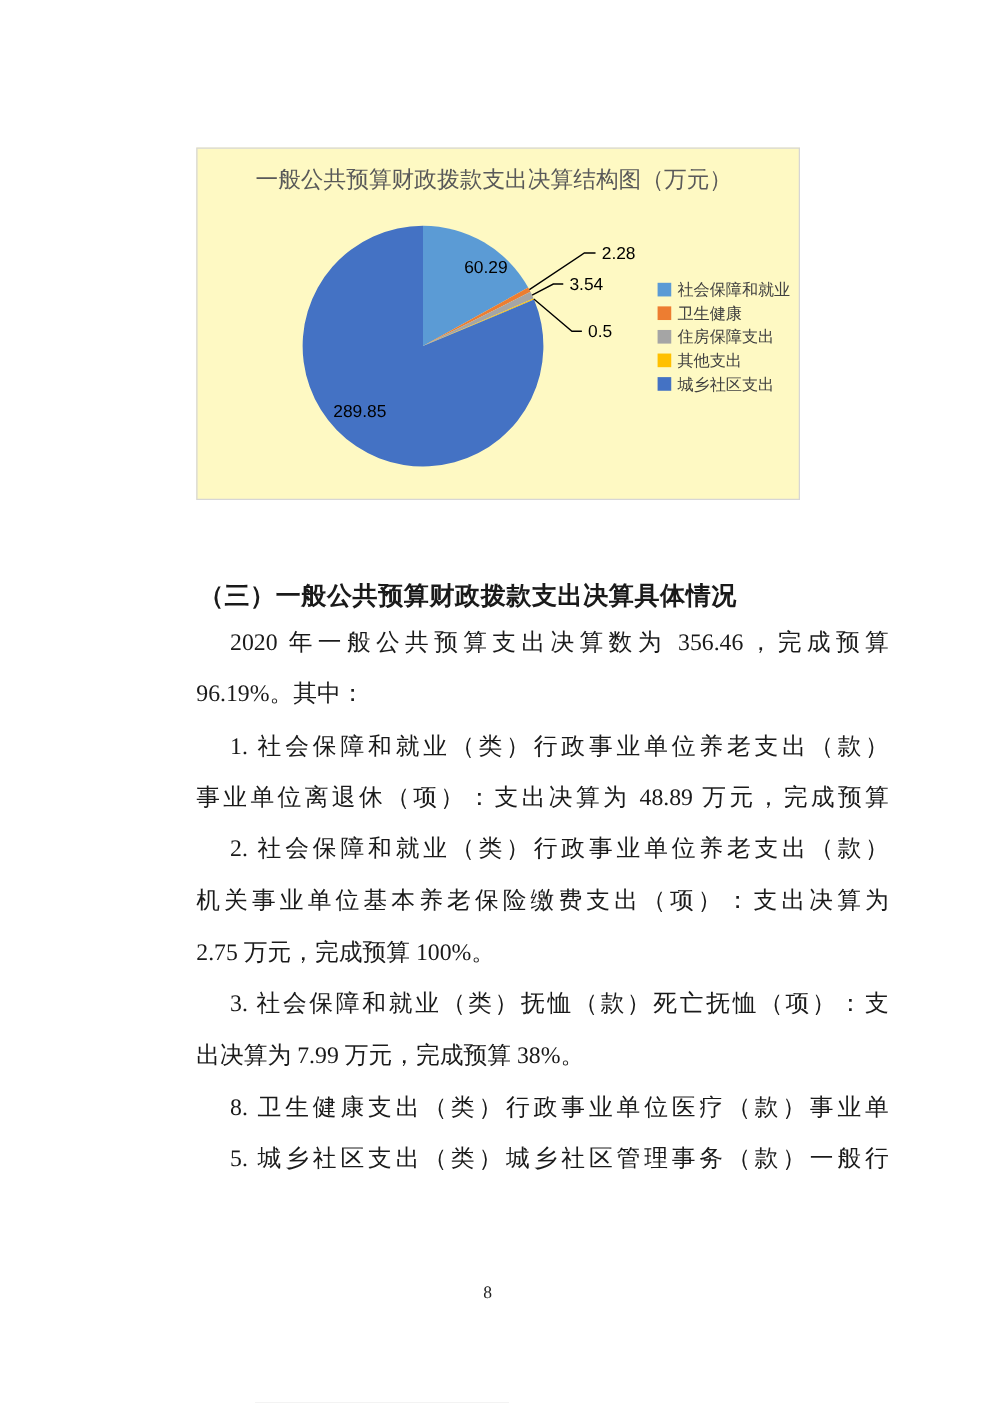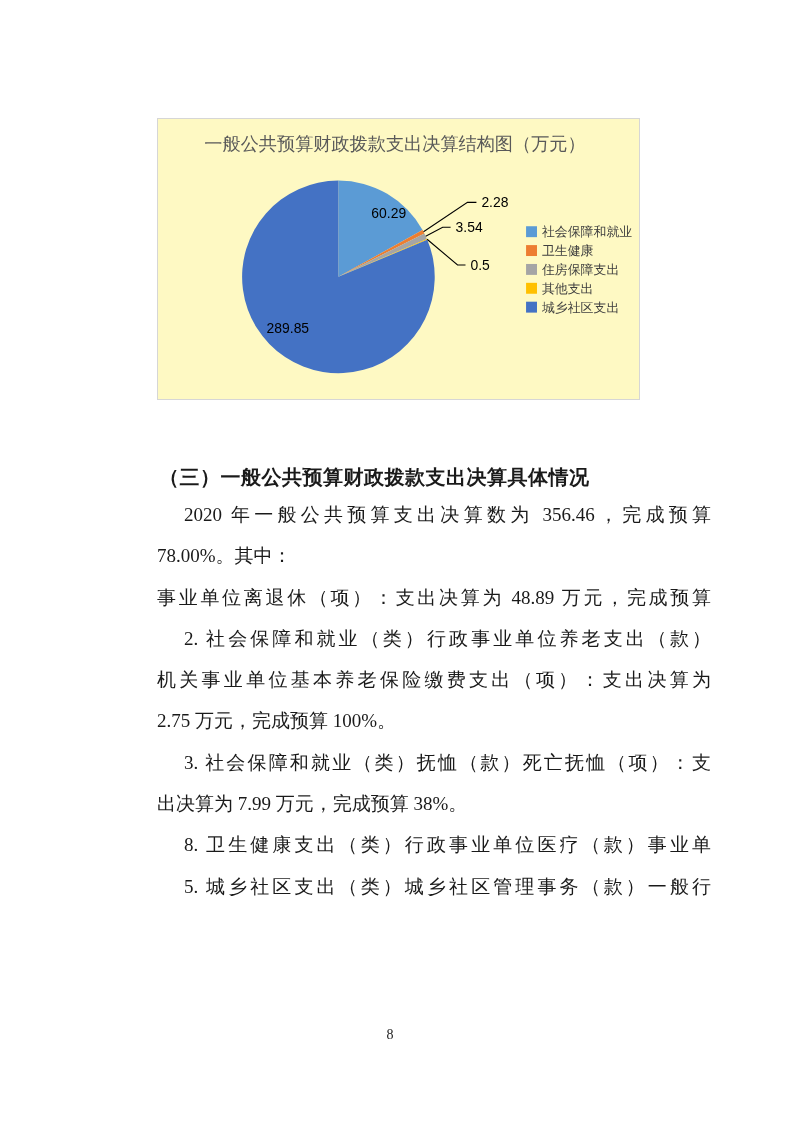--- a/index.html
+++ b/index.html
@@ -112,23 +112,24 @@
         <rect x="370" y="184.0" width="11" height="11" fill="#4472C4"></rect>
         <text x="386" y="194.0" class="legend-label-text">城乡社区支出</text>
       </svg>
   </figure>
 
   <h2 class="section-heading">（三）一般公共预算财政拨款支出决算具体情况</h2>
 
   <div class="body-text" id="body-text">
       <div>
         <div class="text-line indent-num">2020 年一般公共预算支出决算数为 356.46，完成预算</div>
-        <div class="text-line last">78.00%。其中：</div>
+        <div class="text-line last">96.19%。其中：</div>
       </div>
       <div>
+        <div class="text-line indent-num">1. 社会保障和就业（类）行政事业单位养老支出（款）</div>
         <div class="text-line">事业单位离退休（项）：支出决算为 48.89 万元，完成预算</div>
       </div>
       <div>
         <div class="text-line indent-num">2. 社会保障和就业（类）行政事业单位养老支出（款）</div>
         <div class="text-line">机关事业单位基本养老保险缴费支出（项）：支出决算为</div>
         <div class="text-line last">2.75 万元，完成预算 100%。</div>
       </div>
       <div>
         <div class="text-line indent-num">3. 社会保障和就业（类）抚恤（款）死亡抚恤（项）：支</div>
         <div class="text-line last">出决算为 7.99 万元，完成预算 38%。</div>

